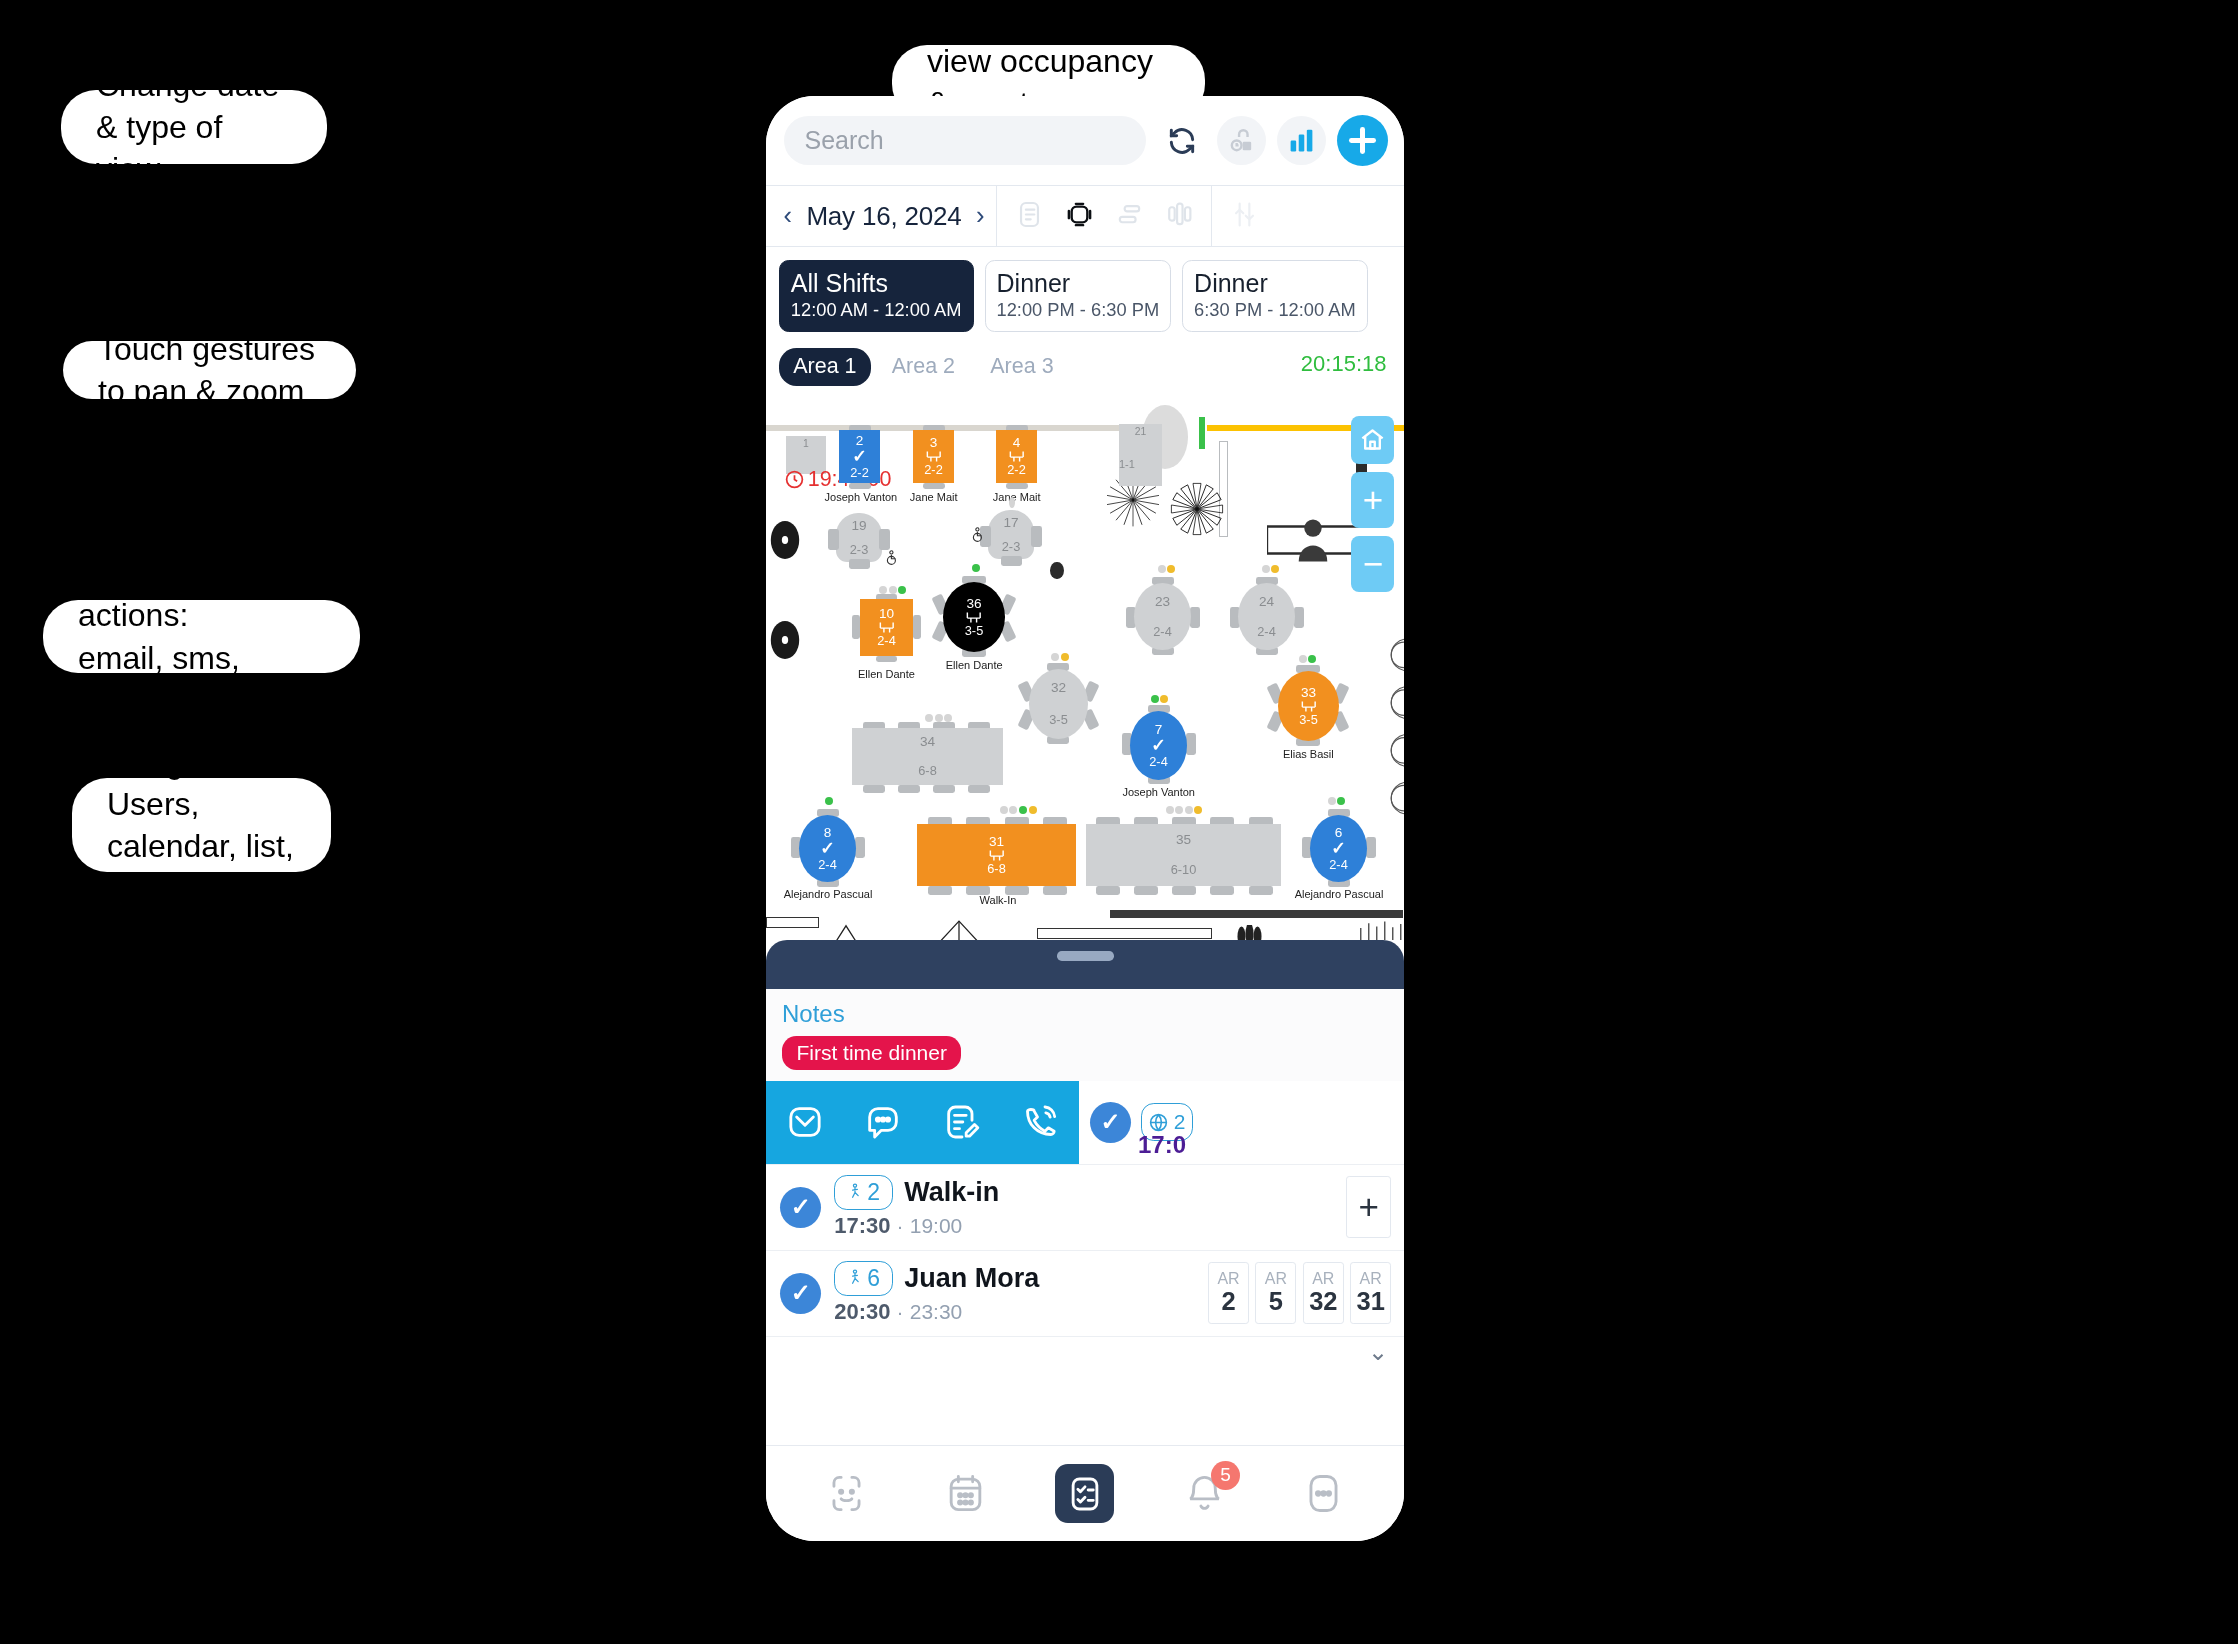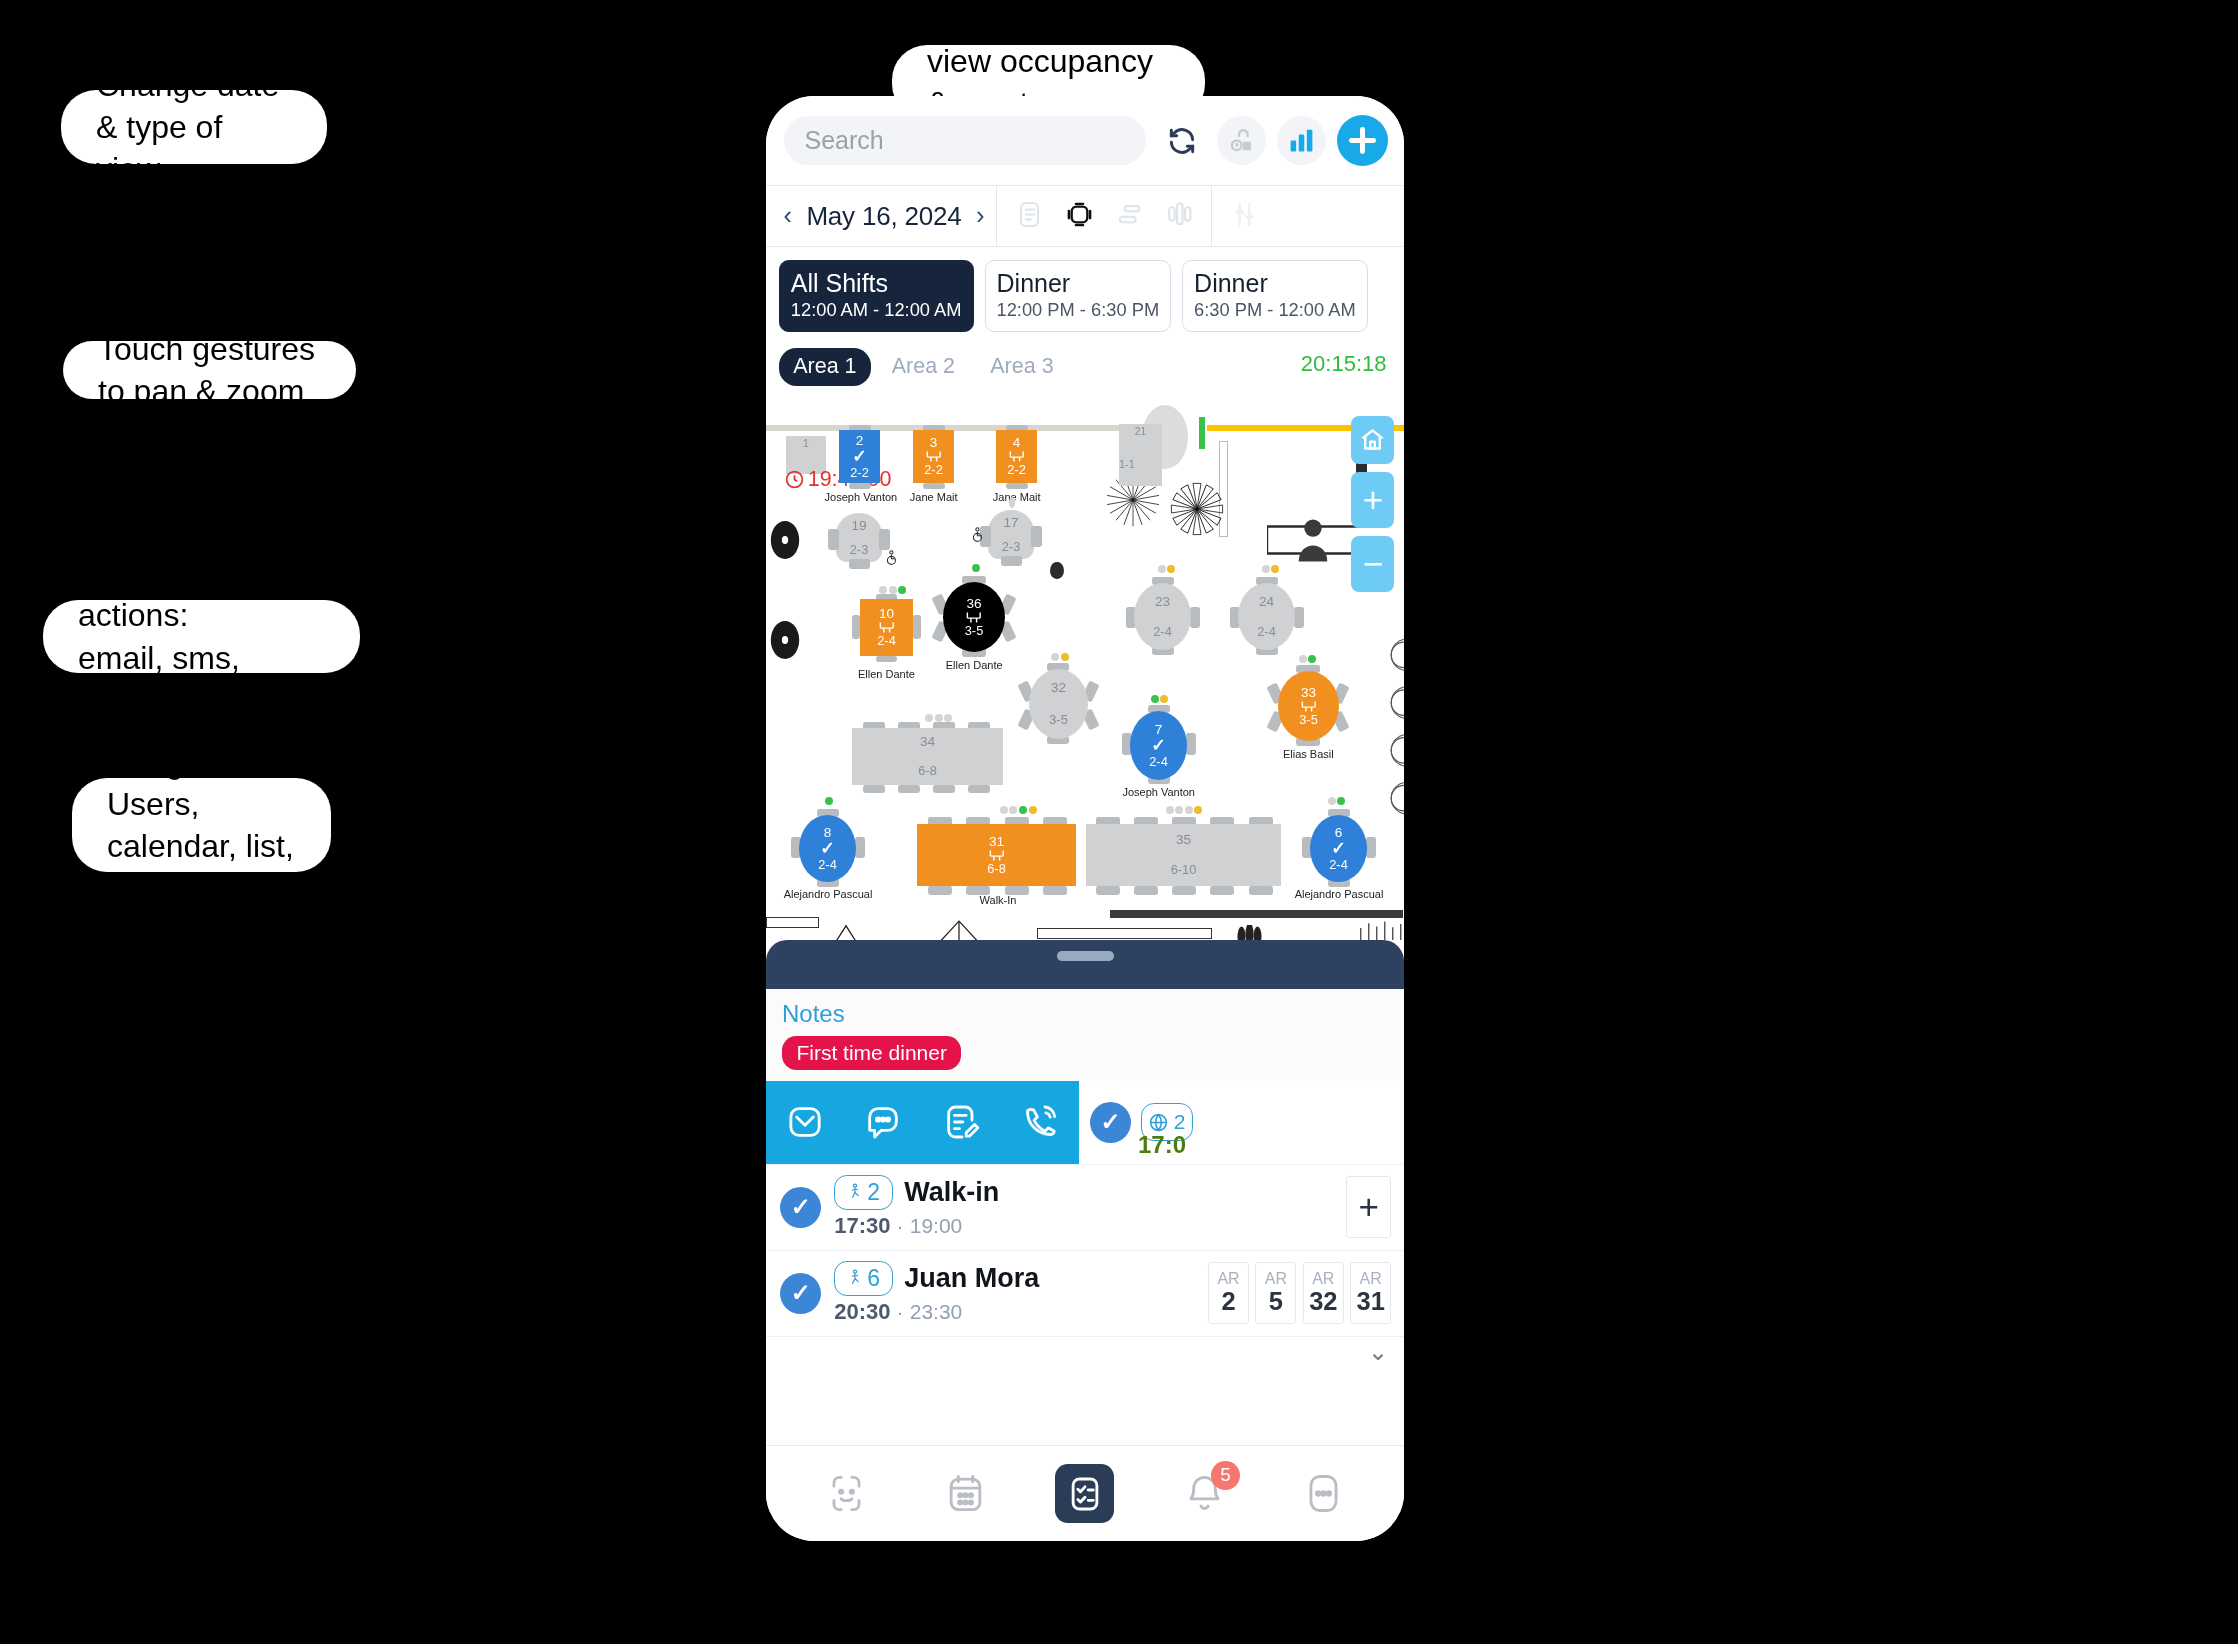--- a/index.html
+++ b/index.html
@@ -138,21 +138,21 @@
   .notes-title { color:#2f9fd8; font-size:24px; margin-bottom:8px;}
   .tag { display:inline-block; background:#e4144b; color:#fff; font-size:21px; border-radius:14.4px; padding:4.8px 14.4px;}
 
   
   .swipe-row { flex:0 0 auto; display:flex; height:83px; background:#fff;}
   .swipe-actions { background:#16a6e0; display:flex; align-items:center; justify-content:space-around; width:313px; }
   .swipe-actions .act { width:48px; height:48px; display:flex; align-items:center; justify-content:center;}
   .swipe-rest { flex:1; display:flex; align-items:center; padding-left:11px; gap:9.6px; position:relative;}
   .check-circle { width:41px; height:41px; border-radius:50%; background:#3c86d8; color:#fff; display:flex; align-items:center; justify-content:center; font-size:24px; font-weight:bold; flex:0 0 auto;}
   .pill-origin { border:1.6px solid #2f9fd8; border-radius:12.8px; height:38px; display:flex; align-items:center; padding:0 6.4px; gap:4.8px; color:#2f9fd8; font-size:21px;}
-  .swipe-time { position:absolute; left:59px; bottom:4.8px; font-size:24px; color:#4d7c0f; font-weight:bold;}
+  .swipe-time { position:absolute; left:59px; bottom:4.8px; font-size:24px; color:#4c1d95; font-weight:bold;}
 
   
   .res-row { flex:0 0 auto; display:flex; align-items:center; border-top:0.8px solid #eceff3; padding:11px 12.8px 11px 14.4px; gap:12.8px; height:86px;}
   .res-left { display:flex; align-items:center; gap:11px; }
   .res-main { display:flex; flex-direction:column; justify-content:center; gap:3.2px;}
   .res-line1 { display:flex; align-items:center; gap:11px; }
   .pty { border:1.6px solid #2f9fd8; border-radius:12.8px; height:35px; min-width:59px; display:flex; align-items:center; justify-content:center; gap:4px; color:#2f9fd8; font-size:23px; padding:0 6.4px;}
   .res-name { font-size:27px; color:#10151c; font-weight:bold; }
   .res-time { font-size:22px; color:#4e5a6b; font-weight:bold;}
   .res-time .end { color:#93a0b1; font-weight:normal; font-size:21px;}

